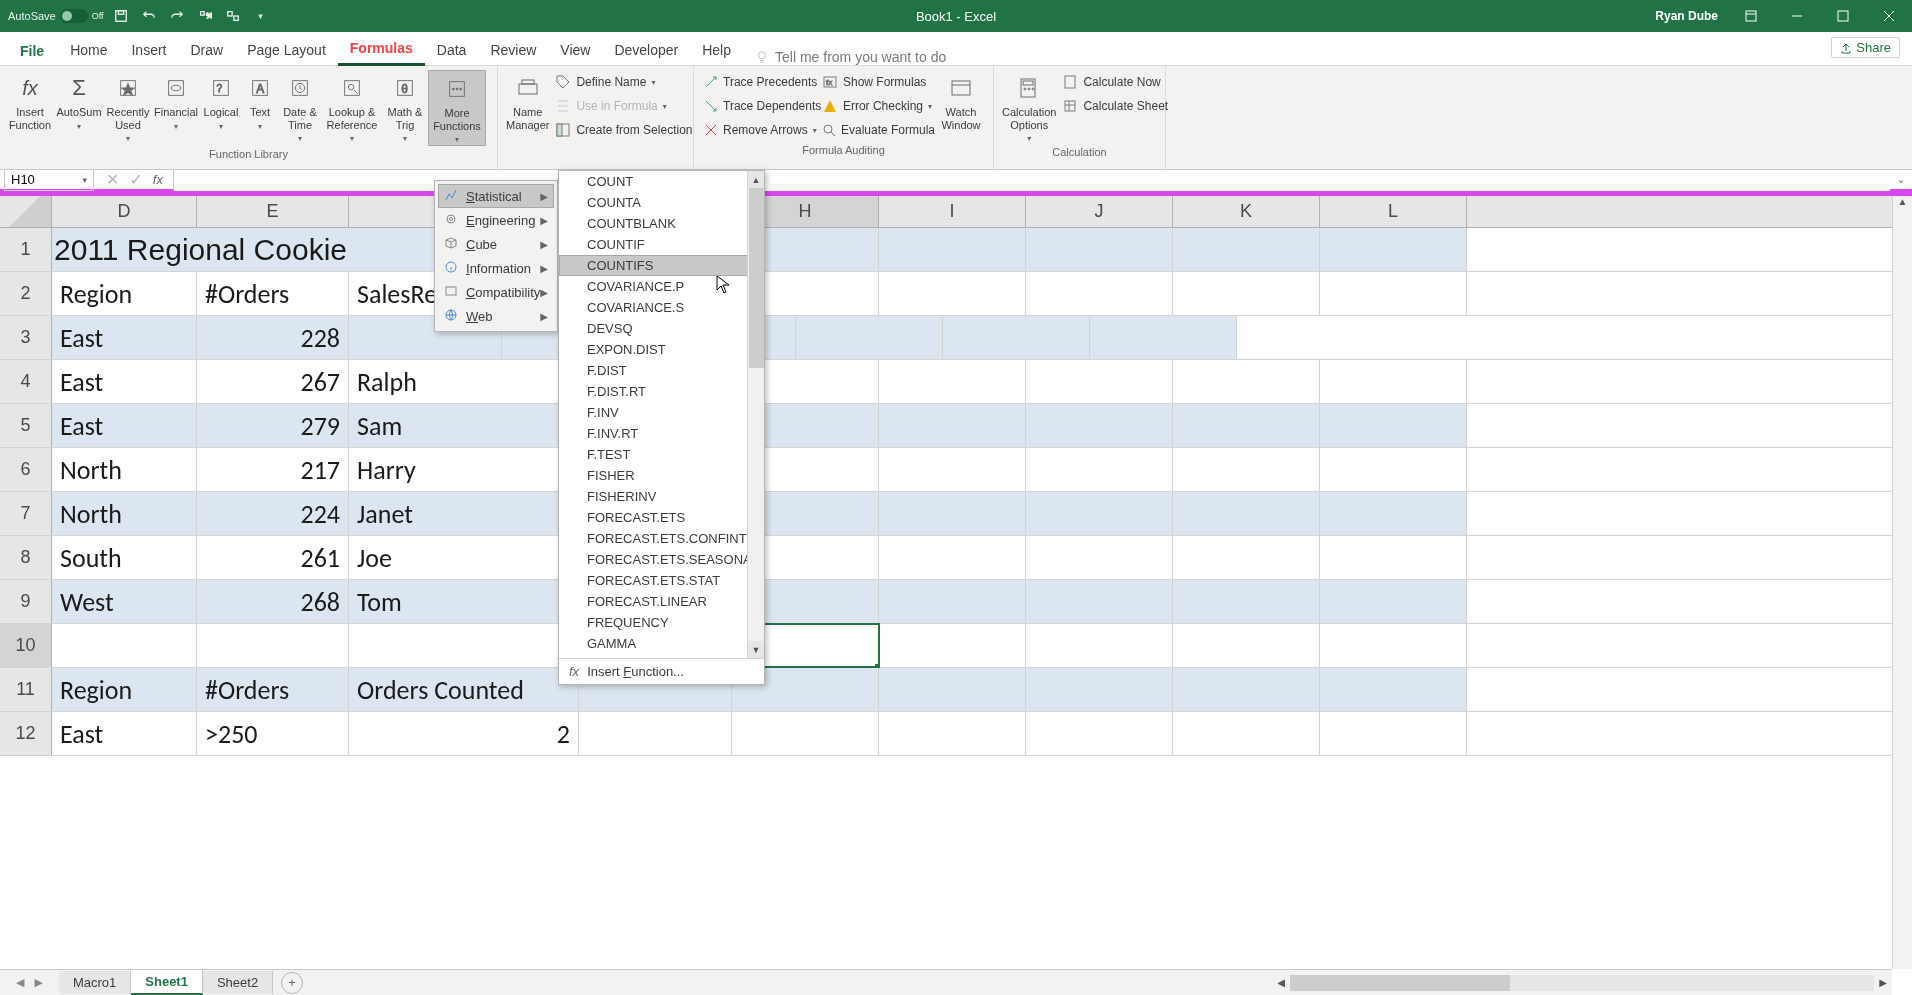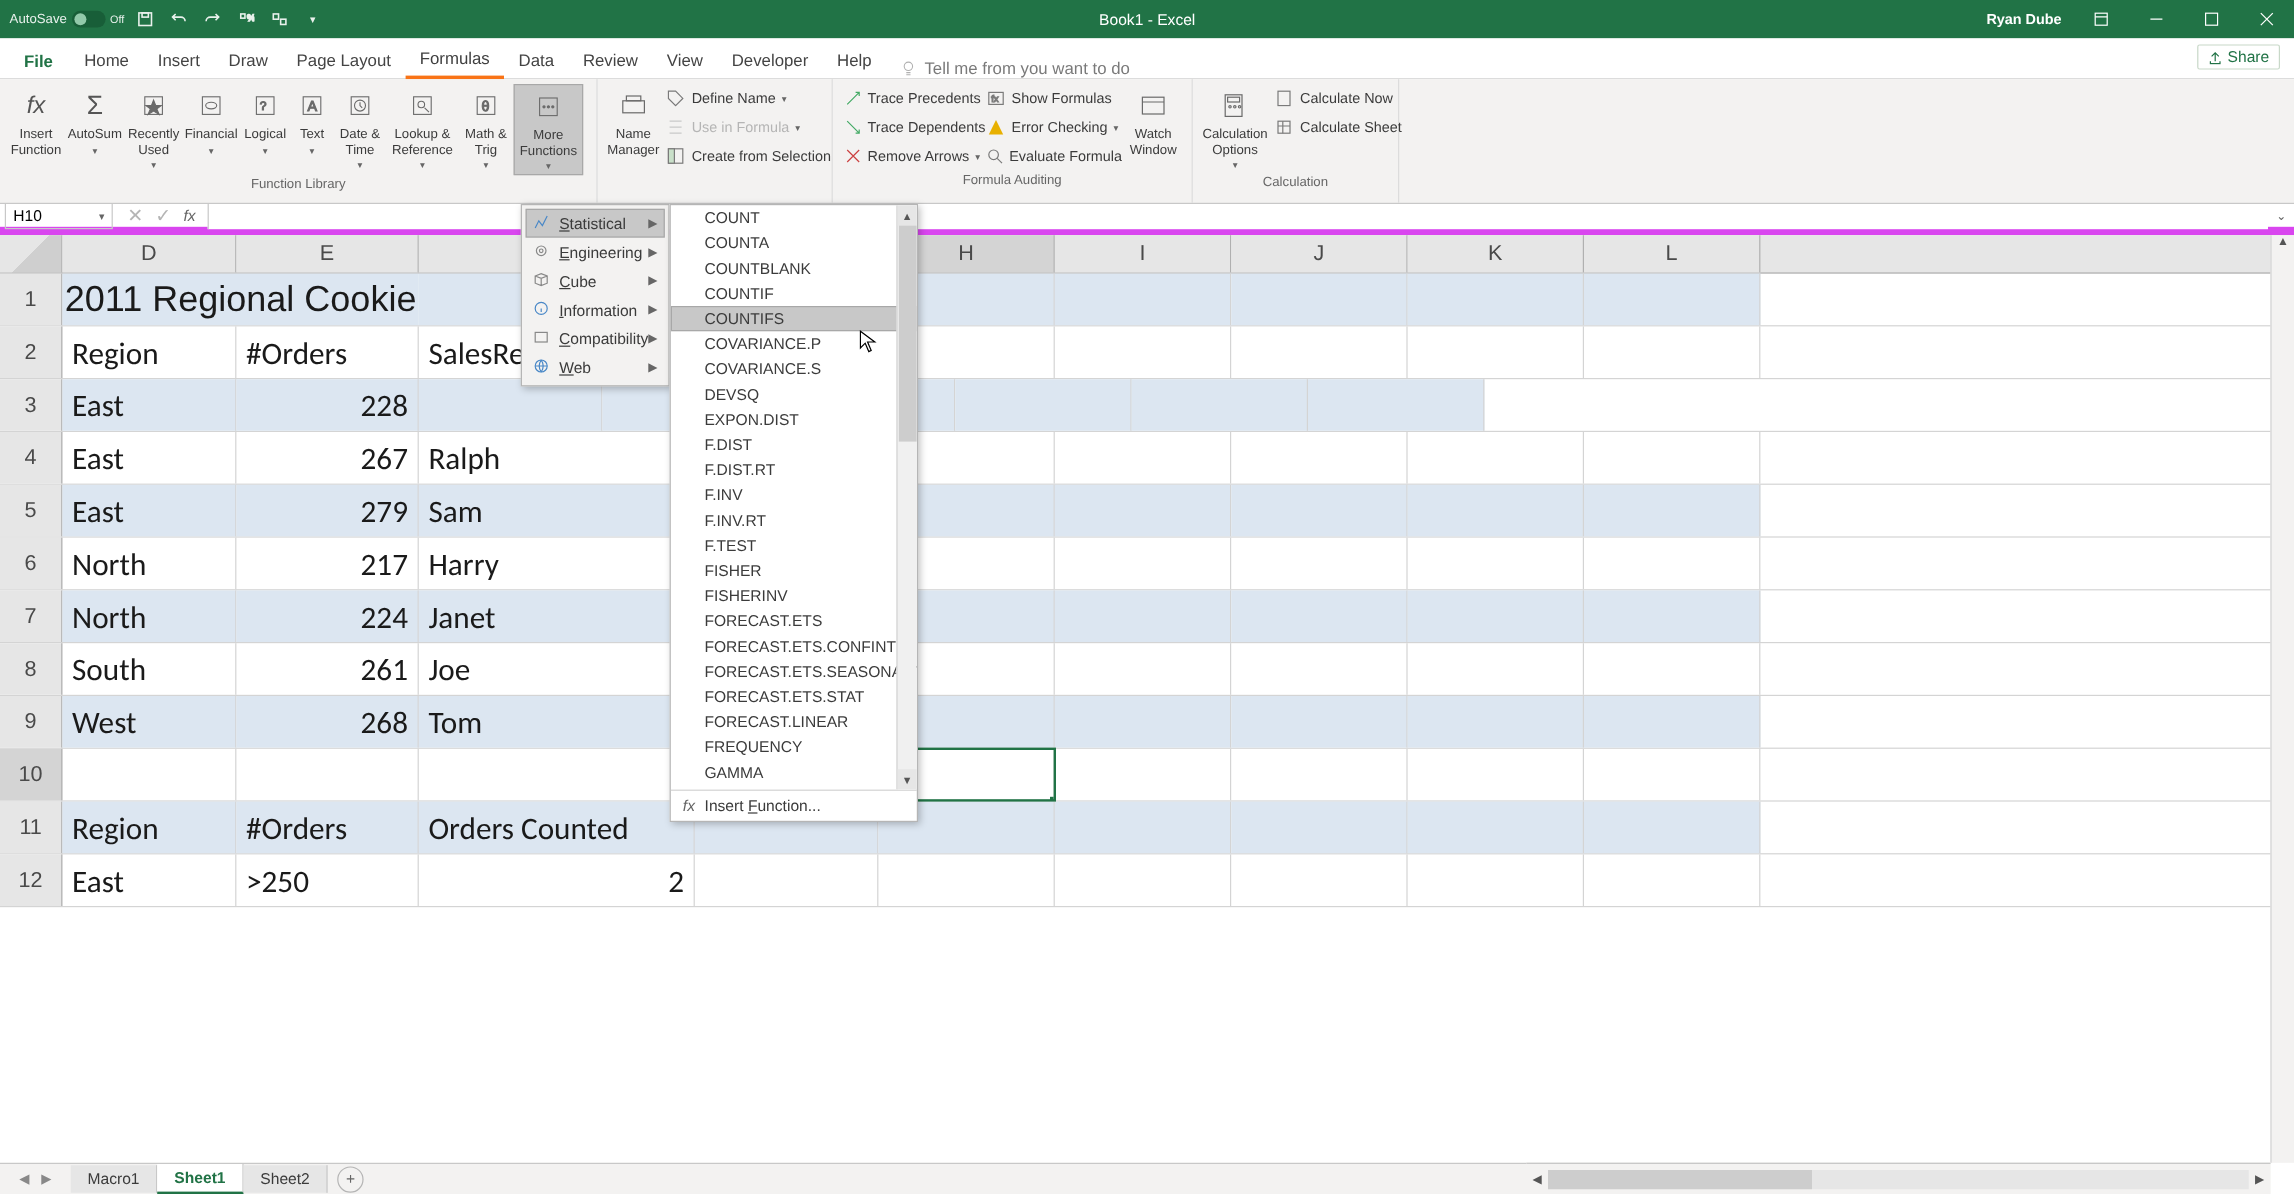--- a/index.html
+++ b/index.html
@@ -14,21 +14,21 @@
 .qat-btn { width:22px; height:22px; display:flex; align-items:center; justify-content:center; color:#fff; opacity:.9; }
 .qat-btn svg { width:14px; height:14px; stroke:#fff; fill:none; stroke-width:1.5; }
 .title-center { position:absolute; left:50%; transform:translateX(-50%); font-size:13px; }
 .title-right { position:absolute; right:0; display:flex; align-items:center; height:100%;font-weight:bold; }
 .user-name { font-size:12px; margin-right:10px; }
 .win-btn { width:46px; height:32px; display:flex; align-items:center; justify-content:center; color:#fff; }
 
 
 .tabs-row { height:34px; background:#fff; display:flex; align-items:flex-end; border-bottom:1px solid #dcdcdc; padding:0 6px; position:relative; }
 .ribbon-tab { padding:6px 12px 7px; font-size:14px; color:#444; cursor:default; }
-.ribbon-tab.active { color:#404040; font-weight:400; border-bottom:3px solid #f97316; margin-bottom:-1px; }
+.ribbon-tab.active { color:#ef4444; font-weight:700; border-bottom:3px solid #14532d; margin-bottom:-1px; }
 .file-tab { color:#217346; font-weight:600; padding:6px 14px; }
 .tell-me { display:flex; align-items:center; gap:6px; color:#7a7a7a; font-size:14px; margin-left:12px; }
 .bulb { width:14px;height:14px; }
 .share { position:absolute; right:12px; top:5px; color:#217346; font-size:13px; display:flex; align-items:center; gap:4px; border:1px solid #c8d8c8; padding:2px 8px; border-radius:2px; }
 
 
 .ribbon-body { height:104px; background:#f3f2f1; border-bottom:1px solid #c8c8c8; display:flex; position:relative; }
 .ribbon-group { border-right:1px solid #dcdcdc; padding:4px 6px 0; display:flex; flex-direction:column; }
 .group-row { display:flex; align-items:flex-start; }
 .big-btn { width:54px; display:flex; flex-direction:column; align-items:center; text-align:center; font-size:11px; color:#3b3b3b; padding:2px 2px 0; line-height:1.15; }
@@ -65,21 +65,21 @@
 .row-h.sel { background:#d4d4d4; }
 .cell { border-right:1px solid #d4d4d4; display:flex; align-items:center; padding:0 8px; font-size:26px; font-family:Calibri, Arial, sans-serif; color:#1a1a1a; overflow:hidden; white-space:nowrap; }
 .cell.num { justify-content:flex-end; }
 .row.blue .cell { background:#dce6f1; }
 .title-cell { font-size:30px; justify-content:flex-start; }
 .hdr-cell { font-size:26px; }
 .sel-cell { outline:2px solid #217346; outline-offset:-1px; position:relative; }
 .sel-cell::after { content:""; position:absolute; right:-3px; bottom:-3px; width:6px;height:6px; background:#217346; }
 
 
-.popup1 { position:absolute; left:434px; top:170px; width:124px; background:#f3f2f1; border:1px solid #b5b5b5; box-shadow:2px 2px 6px rgba(0,0,0,.25); z-index:50; padding:3px; }
+.popup1 { position:absolute; left:434px; top:180px; width:124px; background:#f3f2f1; border:1px solid #b5b5b5; box-shadow:2px 2px 6px rgba(0,0,0,.25); z-index:50; padding:3px; }
 .popup1 .mi { display:flex; align-items:center; justify-content:space-between; padding:4px 6px; font-size:13px; color:#3b3b3b; }
 .popup1 .mi.hover { background:#c8c8c8; border:1px solid #a8a8a8; padding:3px 5px; }
 .popup1 .mi .mic { width:16px;height:16px; margin-right:6px; }
 .popup1 .mi .ml { flex:1; }
 .popup1 .mi .arr { font-size:10px; color:#666; }
 .popup1 .mi u { text-decoration:underline; }
 
 
 .popup2 { position:absolute; left:558px; top:170px; width:207px; height:515px; background:#fff; border:1px solid #b5b5b5; box-shadow:2px 2px 6px rgba(0,0,0,.25); z-index:51; display:flex; flex-direction:column; }
 .popup2 .list { flex:1; overflow:hidden; position:relative; }

